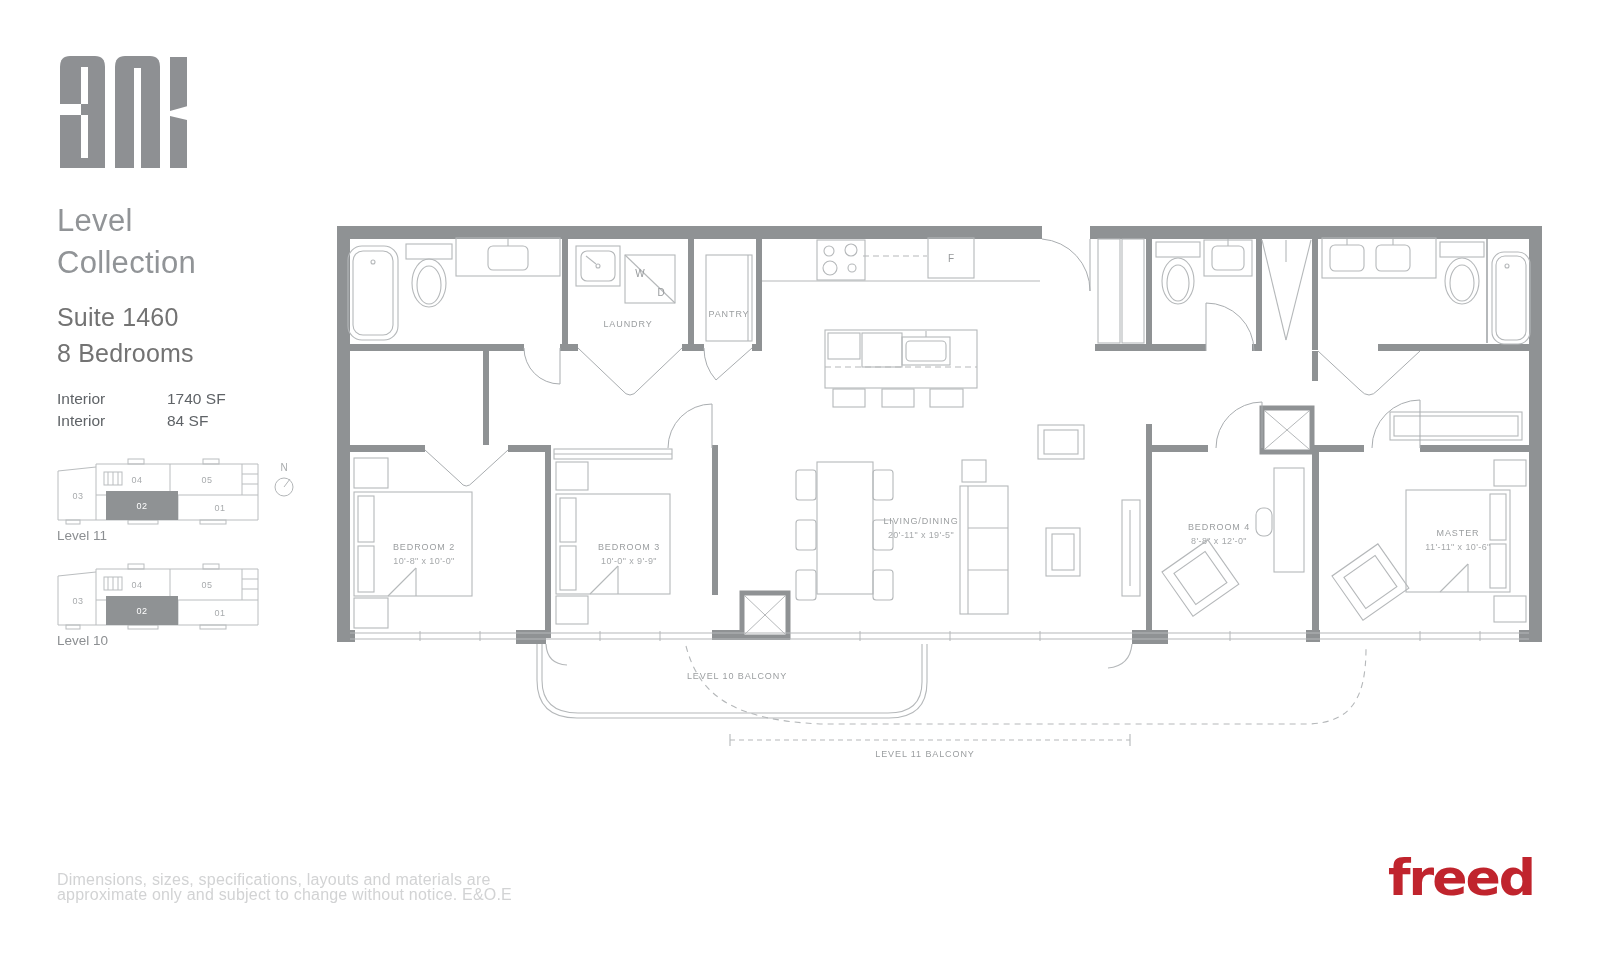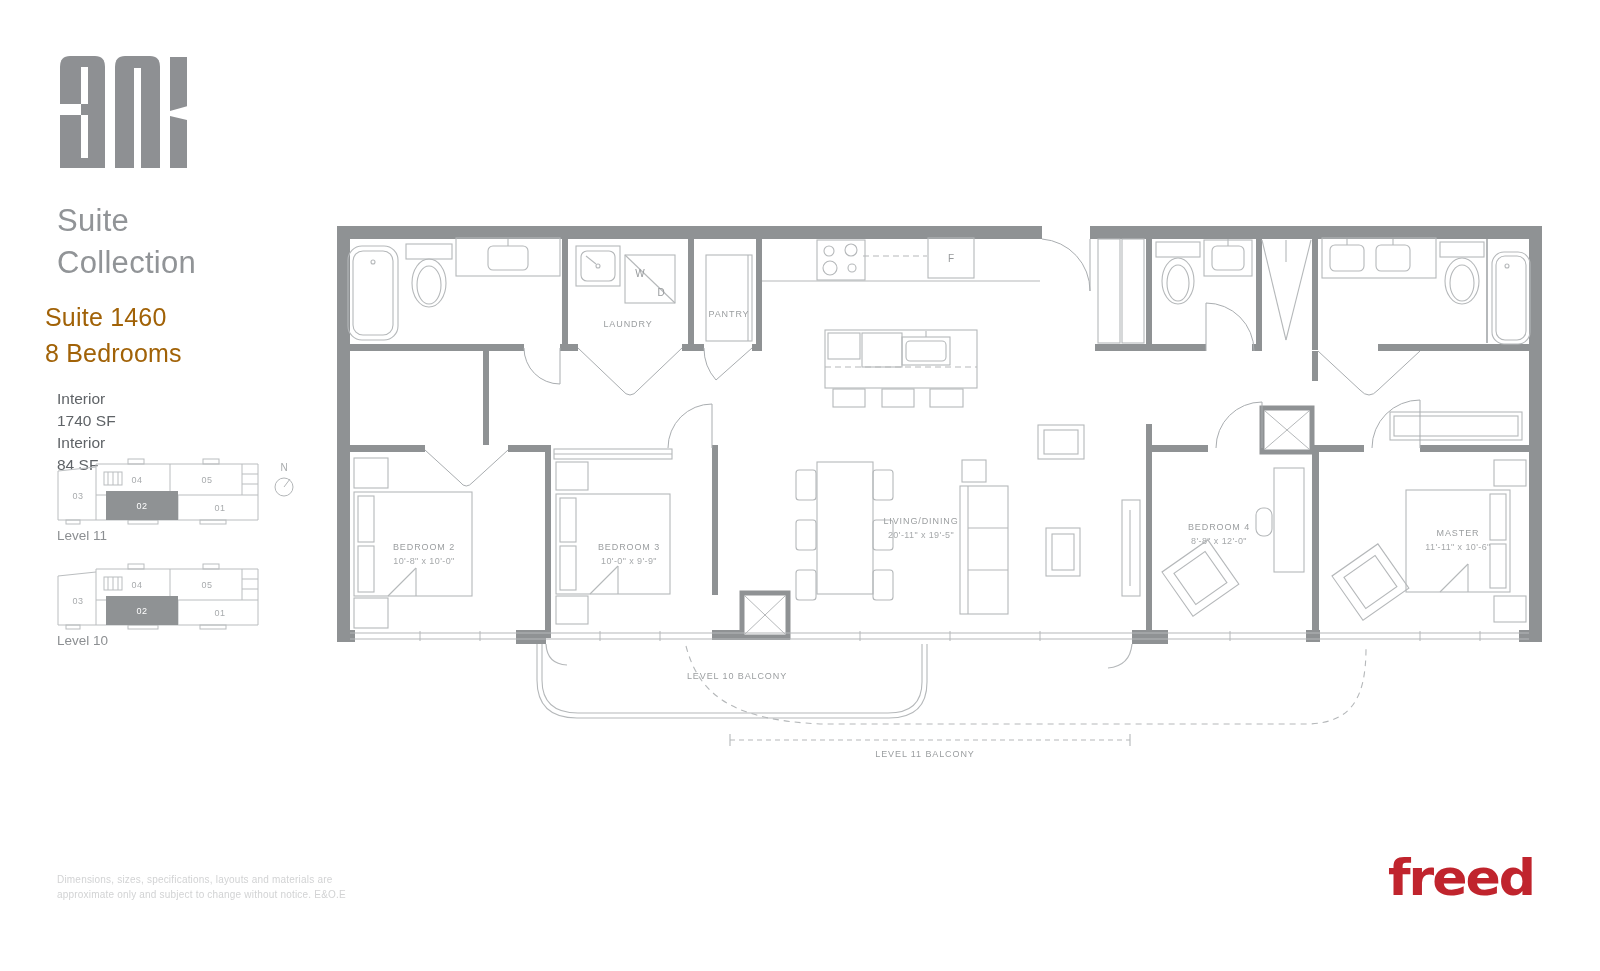--- a/index.html
+++ b/index.html
@@ -7,28 +7,28 @@
     position:relative; width:1600px; height:971px; background:#ffffff;
     font-family:"Liberation Sans", sans-serif; overflow:hidden;
   }
   .abs { position:absolute; }
 
   .collection-title {
     left:57px; top:200px; font-size:31px; line-height:42px; color:#919497;
     white-space:pre-line; letter-spacing:0.3px; font-weight:400;
   }
   .suite-block {
-    left:45px; top:299px; font-size:25px; line-height:36px; color:#a16207;
+    left:57px; top:299px; font-size:25px; line-height:36px; color:#737373;
     font-weight:400; letter-spacing:0.2px;
   }
   .stats { left:57px; top:388px; font-size:15.5px; color:#5f6367; line-height:22px; }
-  .stats .row { display:flex;flex-direction:column; }
+  .stats .row { display:flex; }
   .stats .lbl { width:110px; }
   .disclaimer {
-    left:57px; top:872px; font-size:10px; line-height:15px; color:#d2d3d4;
+    left:57px; top:872px; font-size:16px; line-height:15px; color:#d2d3d4;
     letter-spacing:0.2px;
   }
   .freed-logo {
     left:1388px; top:848px; font-size:52px; font-weight:700; color:#c0242d;
     letter-spacing:-2px; font-family:"DejaVu Sans", sans-serif;
     transform:scaleY(0.95);
   }
   svg { display:block; }
   svg text { font-family:"Liberation Sans", sans-serif; }
   .plan-label   { font-size:9px;  letter-spacing:0.9px; fill:#9b9ea0; text-anchor:middle; }
@@ -57,21 +57,21 @@
       <path d="M137,66 L158,61 L158,113 L139,113 Z"></path>
     </g>
     <g fill="#ffffff">
       <rect x="24" y="12" width="7" height="37"></rect>
       <rect x="3" y="49" width="21" height="11"></rect>
       <rect x="24" y="60" width="7" height="43"></rect>
       <rect x="77" y="13" width="7" height="100"></rect>
     </g>
   </svg>
 
-  <div class="abs collection-title">Suite
+  <div class="abs collection-title">Level
 Collection</div>
 
   <div class="abs suite-block">
     <div>Suite 1460</div>
     <div>8 Bedrooms</div>
   </div>
 
   <div class="abs stats">
     <div class="row">
       <span class="lbl">Interior</span>

